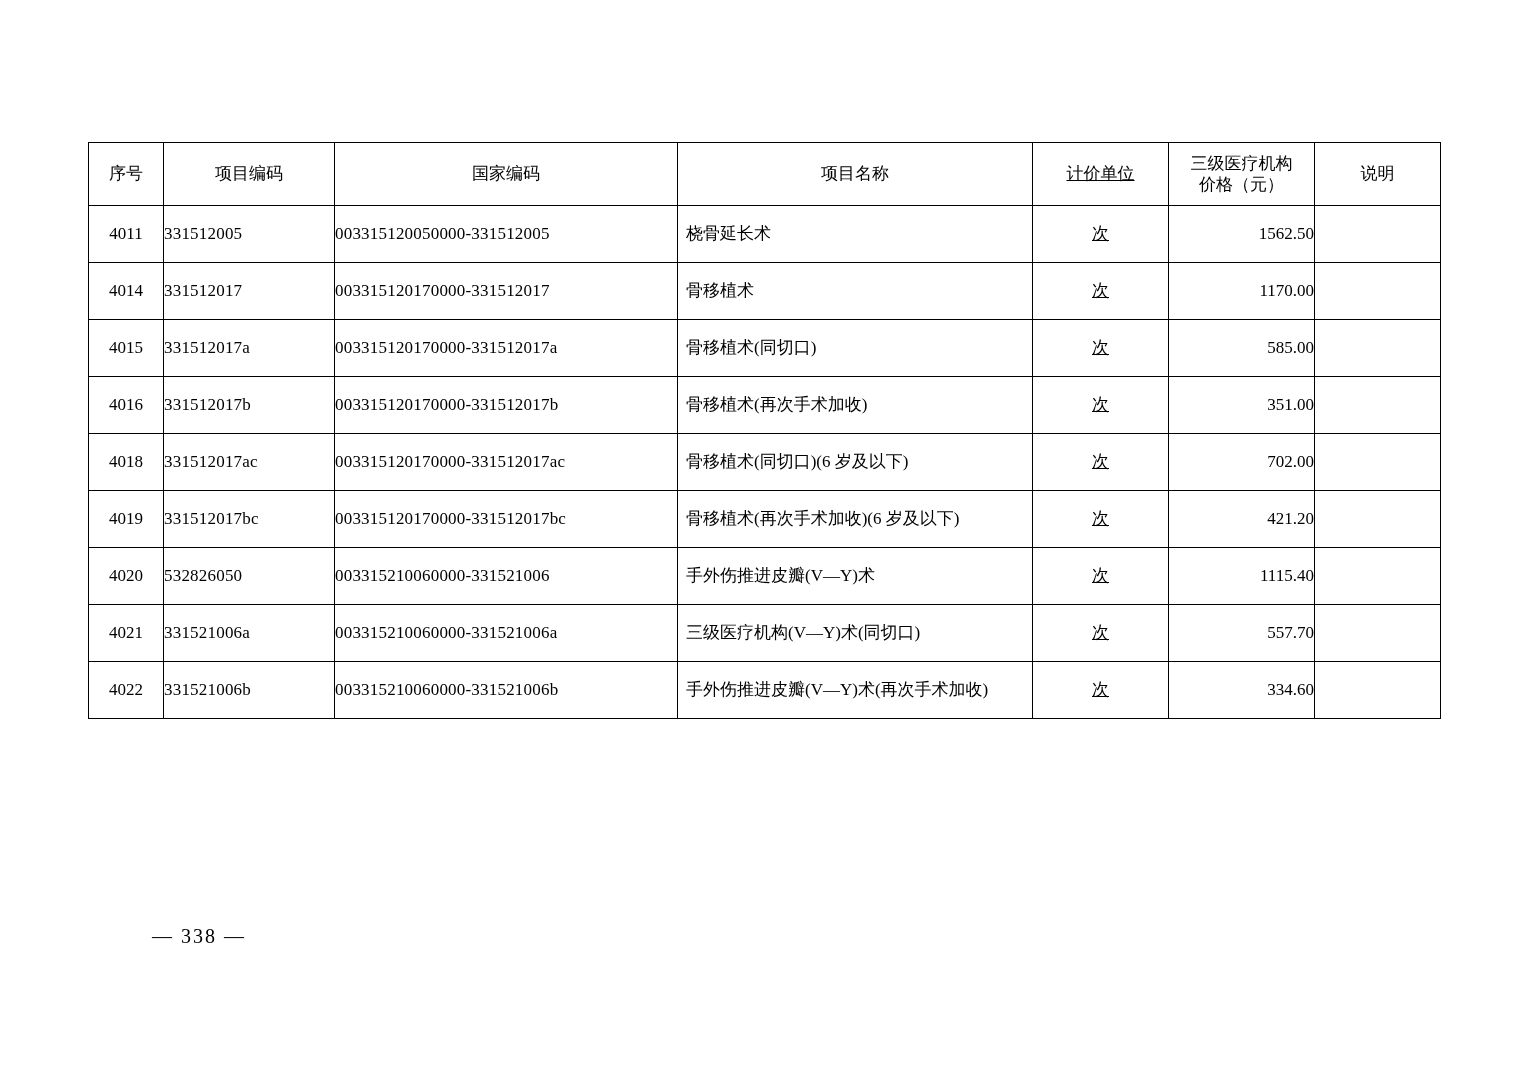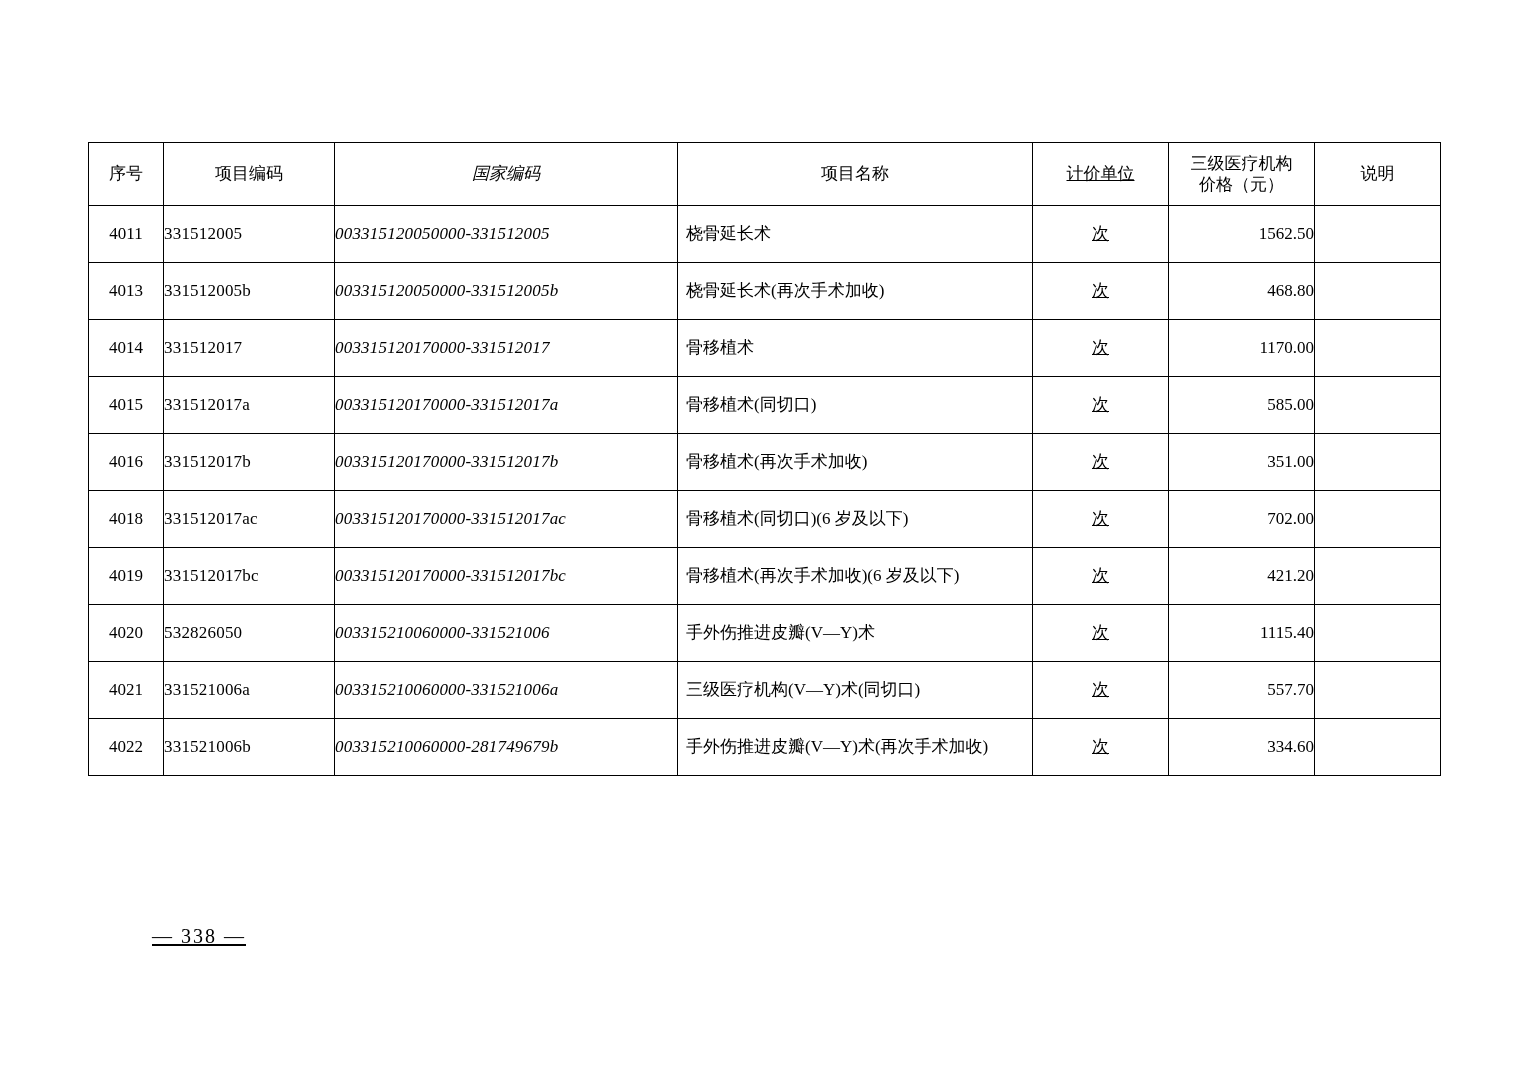--- a/index.html
+++ b/index.html
@@ -51,21 +51,21 @@
   }
   thead th .hdr-two-line {
     display: block;
     line-height: 1.25;
   }
   tbody td {
     height: 56px;
   }
   .c-seq    { width: 74px;  text-align: center; }
   .c-code   { width: 170px; text-align: left; padding-left: 6px; }
-  .c-ncode  { width: 342px; text-align: left; padding-left: 8px; font-style: italic; }
+  .c-ncode  { width: 342px; text-align: left; padding-left: 8px; }
   .c-name   { width: 354px; text-align: left; padding-left: 8px; }
   .c-unit   { width: 135px; text-align: center; text-decoration: underline; }
   .c-price  { width: 145px; text-align: right; padding-right: 42px; margin-top: 32px; }
   .c-note   { width: 125px; text-align: center; }
 
   
   thead .c-code,
   thead .c-ncode,
   thead .c-name,
   thead .c-price {
@@ -79,21 +79,20 @@
     padding: 4px 6px 4px 8px;
     line-height: 1.4;
   }
   .page-number {
     position: absolute;
     left: 152px;
     top: 925px;
     font-size: 20px;
     letter-spacing: 2px;
     font-family: "Liberation Serif", "DejaVu Serif", serif;
-    text-decoration: underline;
   }
   .mono-ish {
     font-family: "Liberation Serif", "DejaVu Serif", serif;
     letter-spacing: 0.2px;
   }
 </style>
 </head>
 <body>
 
 <div class="page">
@@ -120,31 +119,20 @@
             <td class="c-code mono-ish">331512005</td>
             <td class="c-ncode mono-ish">003315120050000-331512005</td>
             <td class="c-name">
               <span class="name-wrap">桡骨延长术</span>
             </td>
             <td class="c-unit">次</td>
             <td class="c-price">1562.50</td>
             <td class="c-note"></td>
           </tr>
           <tr>
-            <td class="c-seq">4013</td>
-            <td class="c-code mono-ish">331512005b</td>
-            <td class="c-ncode mono-ish">003315120050000-331512005b</td>
-            <td class="c-name">
-              <span class="name-wrap">桡骨延长术(再次手术加收)</span>
-            </td>
-            <td class="c-unit">次</td>
-            <td class="c-price">468.80</td>
-            <td class="c-note"></td>
-          </tr>
-          <tr>
             <td class="c-seq">4014</td>
             <td class="c-code mono-ish">331512017</td>
             <td class="c-ncode mono-ish">003315120170000-331512017</td>
             <td class="c-name">
               <span class="name-wrap">骨移植术</span>
             </td>
             <td class="c-unit">次</td>
             <td class="c-price">1170.00</td>
             <td class="c-note"></td>
           </tr>
@@ -210,21 +198,21 @@
             <td class="c-name">
               <span class="name-wrap">三级医疗机构(V—Y)术(同切口)</span>
             </td>
             <td class="c-unit">次</td>
             <td class="c-price">557.70</td>
             <td class="c-note"></td>
           </tr>
           <tr>
             <td class="c-seq">4022</td>
             <td class="c-code mono-ish">331521006b</td>
-            <td class="c-ncode mono-ish">003315210060000-281749679b</td>
+            <td class="c-ncode mono-ish">003315210060000-331521006b</td>
             <td class="c-name">
               <span class="name-wrap">手外伤推进皮瓣(V—Y)术(再次手术加收)</span>
             </td>
             <td class="c-unit">次</td>
             <td class="c-price">334.60</td>
             <td class="c-note"></td>
           </tr>
         </tbody>
     </table>
   </div>

